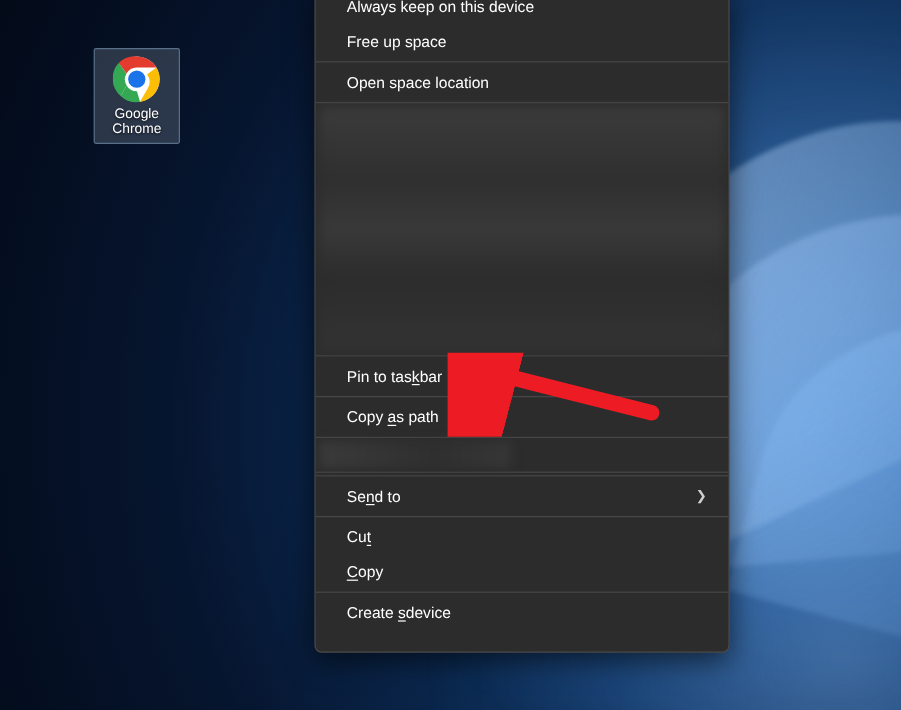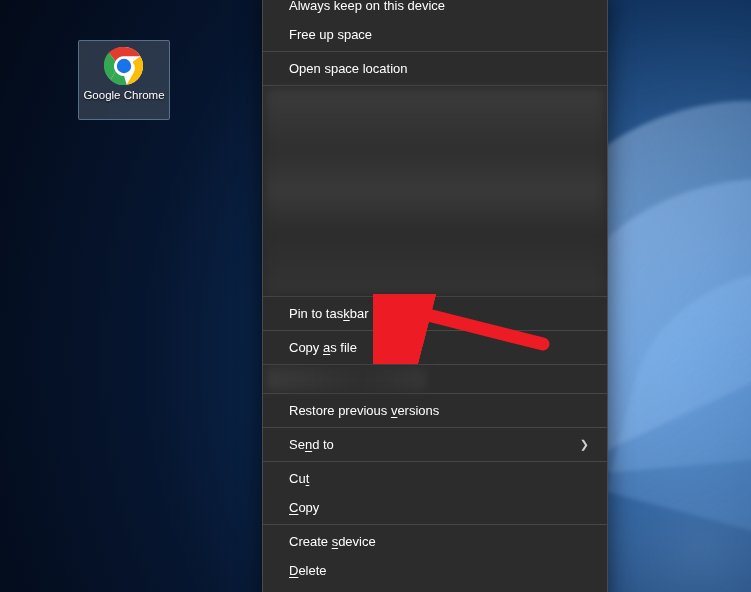--- a/index.html
+++ b/index.html
@@ -32,21 +32,21 @@
   .bloom-shapes { position:absolute; right:0; top:0; width:260px; height:592px; pointer-events:none; }
   .petal { position:absolute; border-radius: 50% 50% 50% 0 / 60% 60% 40% 40%; transform-origin: bottom right; }
   .p1 { width:420px; height:280px; right:-200px; top:10px; background: linear-gradient(135deg, rgba(190,220,255,0.5), rgba(100,160,220,0.15)); transform: rotate(-25deg); filter: blur(2px);}
   .p2 { width:420px; height:280px; right:-230px; top:160px; background: linear-gradient(135deg, rgba(160,200,250,0.45), rgba(70,130,200,0.1)); transform: rotate(-5deg); filter: blur(2px);}
   .p3 { width:420px; height:280px; right:-260px; top:320px; background: linear-gradient(135deg, rgba(140,190,245,0.4), rgba(60,120,190,0.08)); transform: rotate(15deg); filter: blur(2px);}
 
   
   .desktop-icon {
     position: absolute;
     left: 78px; top: 40px;
-    width: 92px; height: 80px;
+    width: 72px; height: 80px;
     display: flex; flex-direction: column; align-items: center;
     padding: 4px 2px;
     background: rgba(90,103,118,0.45);
     border: 1px solid rgba(120,150,180,0.6);
     border-radius: 2px;
     cursor: default;
   }
   .desktop-icon .icon-art { width: 42px; height: 42px; display:flex; align-items:center; justify-content:center; }
   .desktop-icon .label { margin-top: 2px; text-align: center; font-size: 11.5px; line-height: 13px; text-shadow: 0 1px 2px rgba(0,0,0,0.8); }
 
@@ -145,32 +145,29 @@
 
   <div class="divider"></div>
 
   <div class="menu-item">
     <span><span>Pin to tas</span><span class="u">k</span><span>bar</span></span>
   </div>
 
   <div class="divider"></div>
 
   <div class="menu-item">
-    <span><span>Copy </span><span class="u">a</span><span>s file</span></span>
+    <span><span>Copy </span><span class="u">a</span><span>s path</span></span>
   </div>
 
   <div class="divider"></div>
 
   <div class="blur-block-small"></div>
 
   <div class="divider"></div>
 
-  <div class="menu-item">
-    <span><span>Restore previous </span><span class="u">v</span><span>ersions</span></span>
-  </div>
 
   <div class="divider"></div>
 
   <div class="menu-item">
     <span><span>Se</span><span class="u">n</span><span>d to</span></span>
     <span class="chev">❯</span>
   </div>
 
   <div class="divider"></div>
 
@@ -178,23 +175,20 @@
     <span><span>Cu</span><span class="u">t</span><span></span></span>
   </div>
   <div class="menu-item">
     <span><span></span><span class="u">C</span><span>opy</span></span>
   </div>
 
   <div class="divider"></div>
 
   <div class="menu-item">
     <span><span>Create </span><span class="u">s</span><span>device</span></span>
-  </div>
-  <div class="menu-item">
-    <span><span></span><span class="u">D</span><span>elete</span></span>
   </div>
   <div class="menu-item">
     
   </div>
 
 </div>
 
 <div class="arrow-annot">
   <svg width="190" height="70" viewBox="0 0 190 70">
     <defs>

